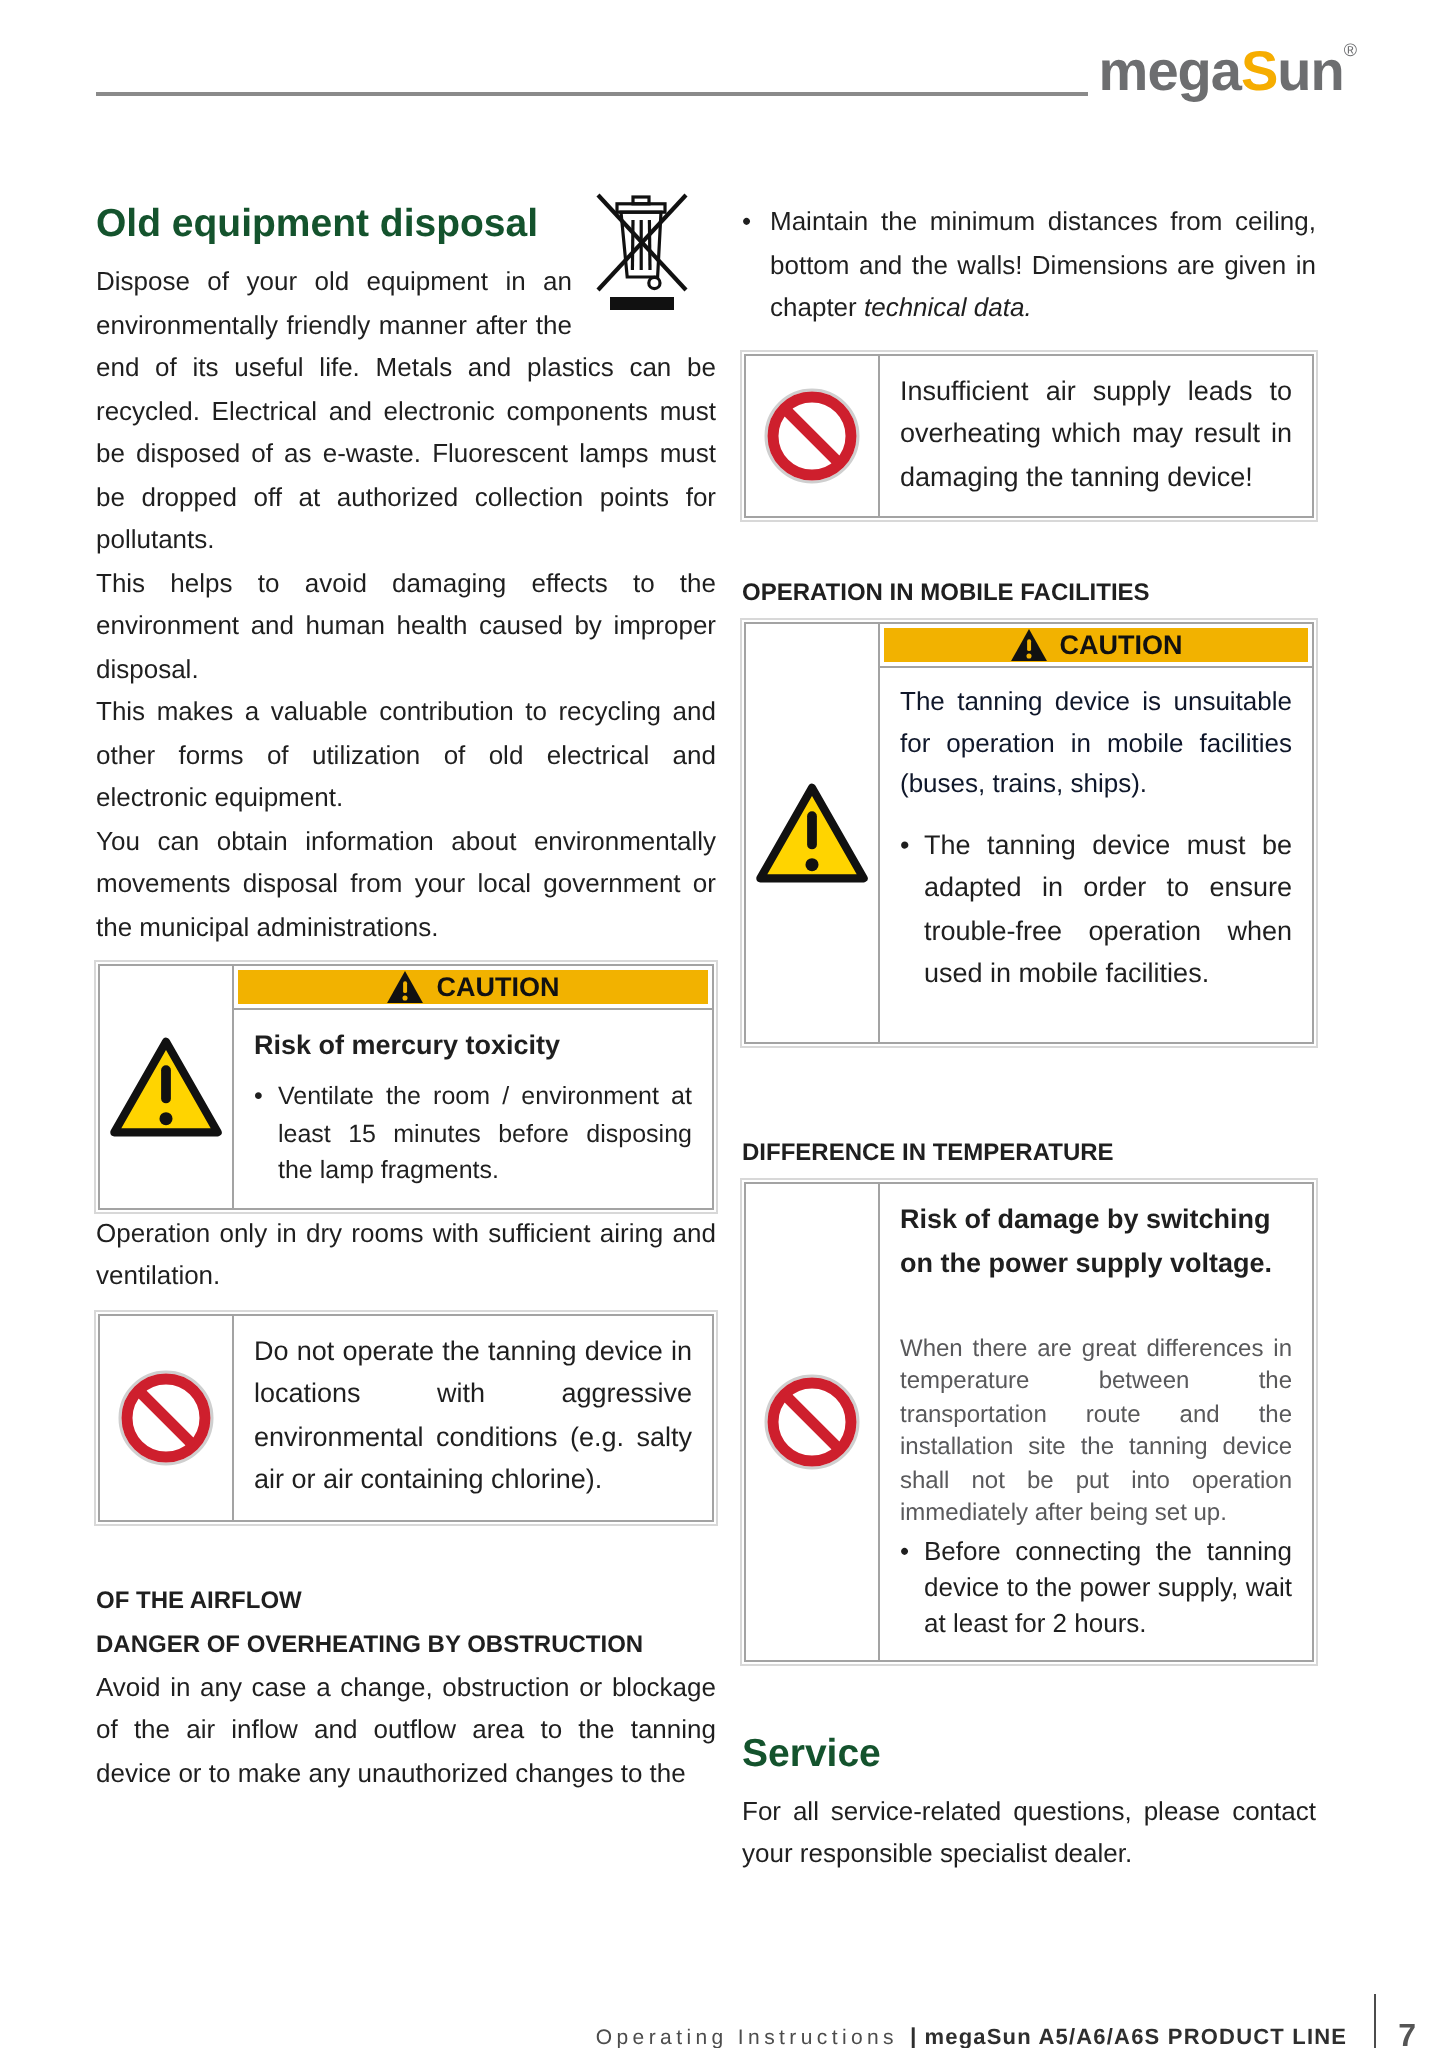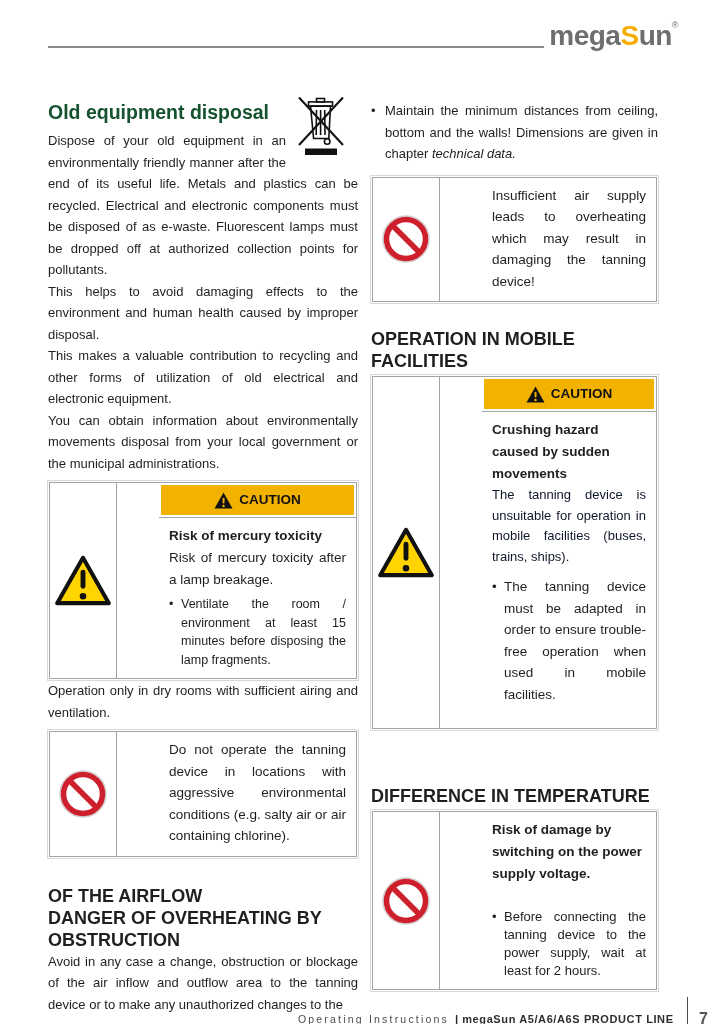--- a/index.html
+++ b/index.html
@@ -15,39 +15,39 @@
   .logo { position:absolute; top:20px; right:46px; font-size:28px; font-weight:bold; letter-spacing:-0.5px; color:#6d6e70; }
   .logo .accent { color:#f6ad00; }
   .logo .tm { font-size:9px; vertical-align:top; line-height:10px; color:#6d6e70; font-weight:normal; }
 
   
   .col { position:absolute; top:100px; text-align:justify; font-size:13px; line-height:21.5px; }
   .col-left  { left:48px;  width:310px; }
   .col-right { left:371px; width:287px; top:96px; }
 
   h1.red-h { color:#14532d; font-size:19.5px; line-height:24px; margin-bottom:6px; text-align:left; }
-  .black-h { font-weight:bold; font-size:18px; line-height:22px; text-align:left; }
+  .black-h { font-weight:bold; font-size:12px; line-height:22px; text-align:left; }
 
   p.body-p { text-align:justify; }
   .italic { font-style:italic; }
 
   .bullet-row { display:flex; text-align:justify; }
   .bullet-row .dot { flex:0 0 14px; }
   .bullet-row .btxt { flex:1; }
 
   
   .warnbox {
     display:flex; border:1px solid #a3a3a3; outline:1px solid #d8d8d8; outline-offset:1px;
-    margin:8px 1px 1px 1px; background:#fff;gap:42px;
+    margin:8px 1px 1px 1px; background:#fff;
   }
   .sign-cell { flex:0 0 67px; border-right:1px solid #a3a3a3; display:flex; align-items:center; justify-content:center; }
   .content-cell { flex:1; min-width:0; }
   .caution-bar-wrap { border-bottom:1px solid #a3a3a3; padding:2px; }
   .caution-bar {
-    background:#f2b200; height:30px; display:flex; align-items:center; justify-content:center;
+    background:#f2b200; height:17px; display:flex; align-items:center; justify-content:center;
     gap:6px; font-weight:bold; font-size:13.5px; color:#111;
   }
   .box-body { padding:7px 10px 9px 10px; }
   .box-title { font-weight:bold; font-size:13.5px; line-height:22px; text-align:left; }
   .box-text { font-size:13.5px; line-height:21.5px; text-align:justify; }
   .box-text-gray { color:#0f172a; font-size:13px; line-height:20.5px; text-align:justify; }
   .box-bullet { display:flex; font-size:12.5px; line-height:18.5px; margin-top:5px; text-align:justify; }
   .box-bullet .dot { flex:0 0 12px; }
   .box-bullet.md { font-size:13.5px; line-height:21.5px; }
   .box-small-gray { color:#59595b; font-size:12px; line-height:16.5px; text-align:justify; }
@@ -121,21 +121,20 @@
     <path d="M10 0.5 L19.5 17.5 H0.5 Z" fill="#111"></path>
     <rect x="9" y="6" width="2.1" height="6.2" rx="1" fill="#f2b200"></rect>
     <circle cx="10" cy="14.8" r="1.35" fill="#f2b200"></circle>
   </svg>
 </span>
             <span>CAUTION</span>
           </div>
         </div>
         <div class="box-body">
           <div class="box-title">Risk of mercury toxicity</div>
-          <div class="box-text">Risk of mercury toxicity after a lamp breakage.</div>
           <div class="box-bullet">
             <span class="dot">•</span>
             <span class="btxt">Ventilate the room / environment at least 15 minutes before disposing the lamp fragments.</span>
           </div>
         </div>
       </div>
     </div>
 
     <p class="body-p">Operation only in dry rooms with sufficient airing and ventilation.</p>
 
@@ -207,45 +206,45 @@
   <svg class="icon-svg" width="19" height="17" viewBox="0 0 20 18">
     <path d="M10 0.5 L19.5 17.5 H0.5 Z" fill="#111"></path>
     <rect x="9" y="6" width="2.1" height="6.2" rx="1" fill="#f2b200"></rect>
     <circle cx="10" cy="14.8" r="1.35" fill="#f2b200"></circle>
   </svg>
 </span>
             <span>CAUTION</span>
           </div>
         </div>
         <div class="box-body">
-          <div class="box-title">Crushing hazard caused by sudden movements</div>
           <div class="box-text-gray">The tanning device is unsuitable for operation in mobile facilities (buses, trains, ships).</div>
           <div class="box-bullet md" style="margin-top:9px; margin-bottom:14px;">
             <span class="dot">•</span>
             <span class="btxt">The tanning device must be adapted in order to ensure trouble-free operation when used in mobile facilities.</span>
           </div>
         </div>
       </div>
     </div>
 
-    <div class="black-h" style="margin-top:56px; margin-bottom:2px;">DIFFERENCE IN TEMPERATURE</div>
+    <div class="black-h" style="margin-top:43px; margin-bottom:2px;">DIFFERENCE IN TEMPERATURE</div>
 
     <div class="warnbox" style="margin-top:4px;">
       <div class="sign-cell">
           <span>
   <svg class="icon-svg" width="48" height="48" viewBox="0 0 48 48">
     <circle cx="24" cy="24" r="23" fill="none" stroke="#cfcfcf" stroke-width="1.5"></circle>
     <circle cx="24" cy="24" r="19.5" fill="#fff" stroke="#ce1f2d" stroke-width="5.5"></circle>
     <line x1="10.5" y1="10.5" x2="37.5" y2="37.5" stroke="#ce1f2d" stroke-width="5.5"></line>
   </svg>
 </span>
         </div>
       <div class="content-cell">
         <div class="box-body">
           <div class="box-title" style="margin-bottom:23px;">Risk of damage by switching on the power supply voltage.</div>
+          <div class="box-small-gray">When there are great differences in temperature between the transportation route and the installation site the tanning device shall not be put into operation immediately after being set up.</div>
           <div class="box-bullet temp">
             <span class="dot">•</span>
             <span class="btxt">Before connecting the tanning device to the power supply, wait at least for 2 hours.</span>
           </div>
         </div>
       </div>
     </div>
 
     <h1 class="red-h" style="margin-top:34px;">Service</h1>
     <p class="body-p">For all service-related questions, please contact your responsible specialist dealer.</p>

